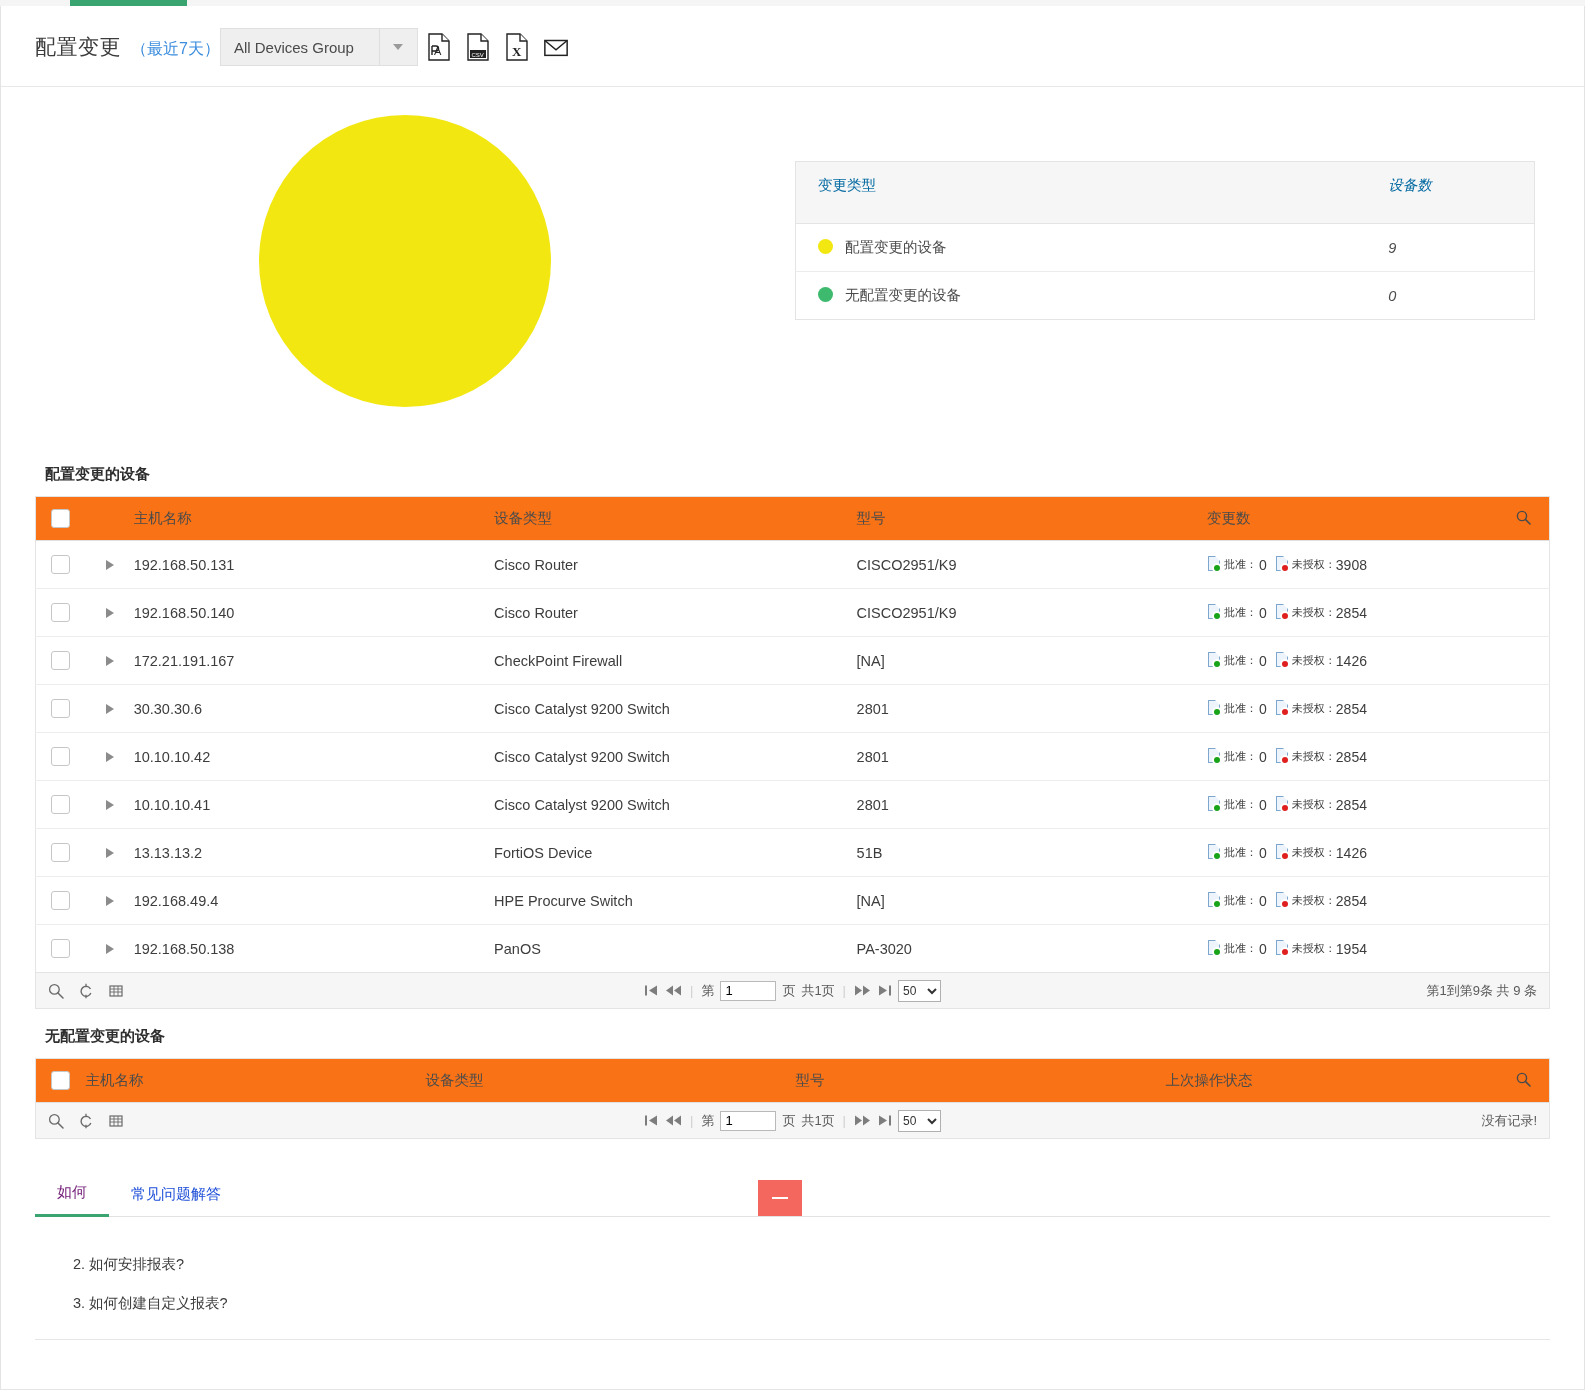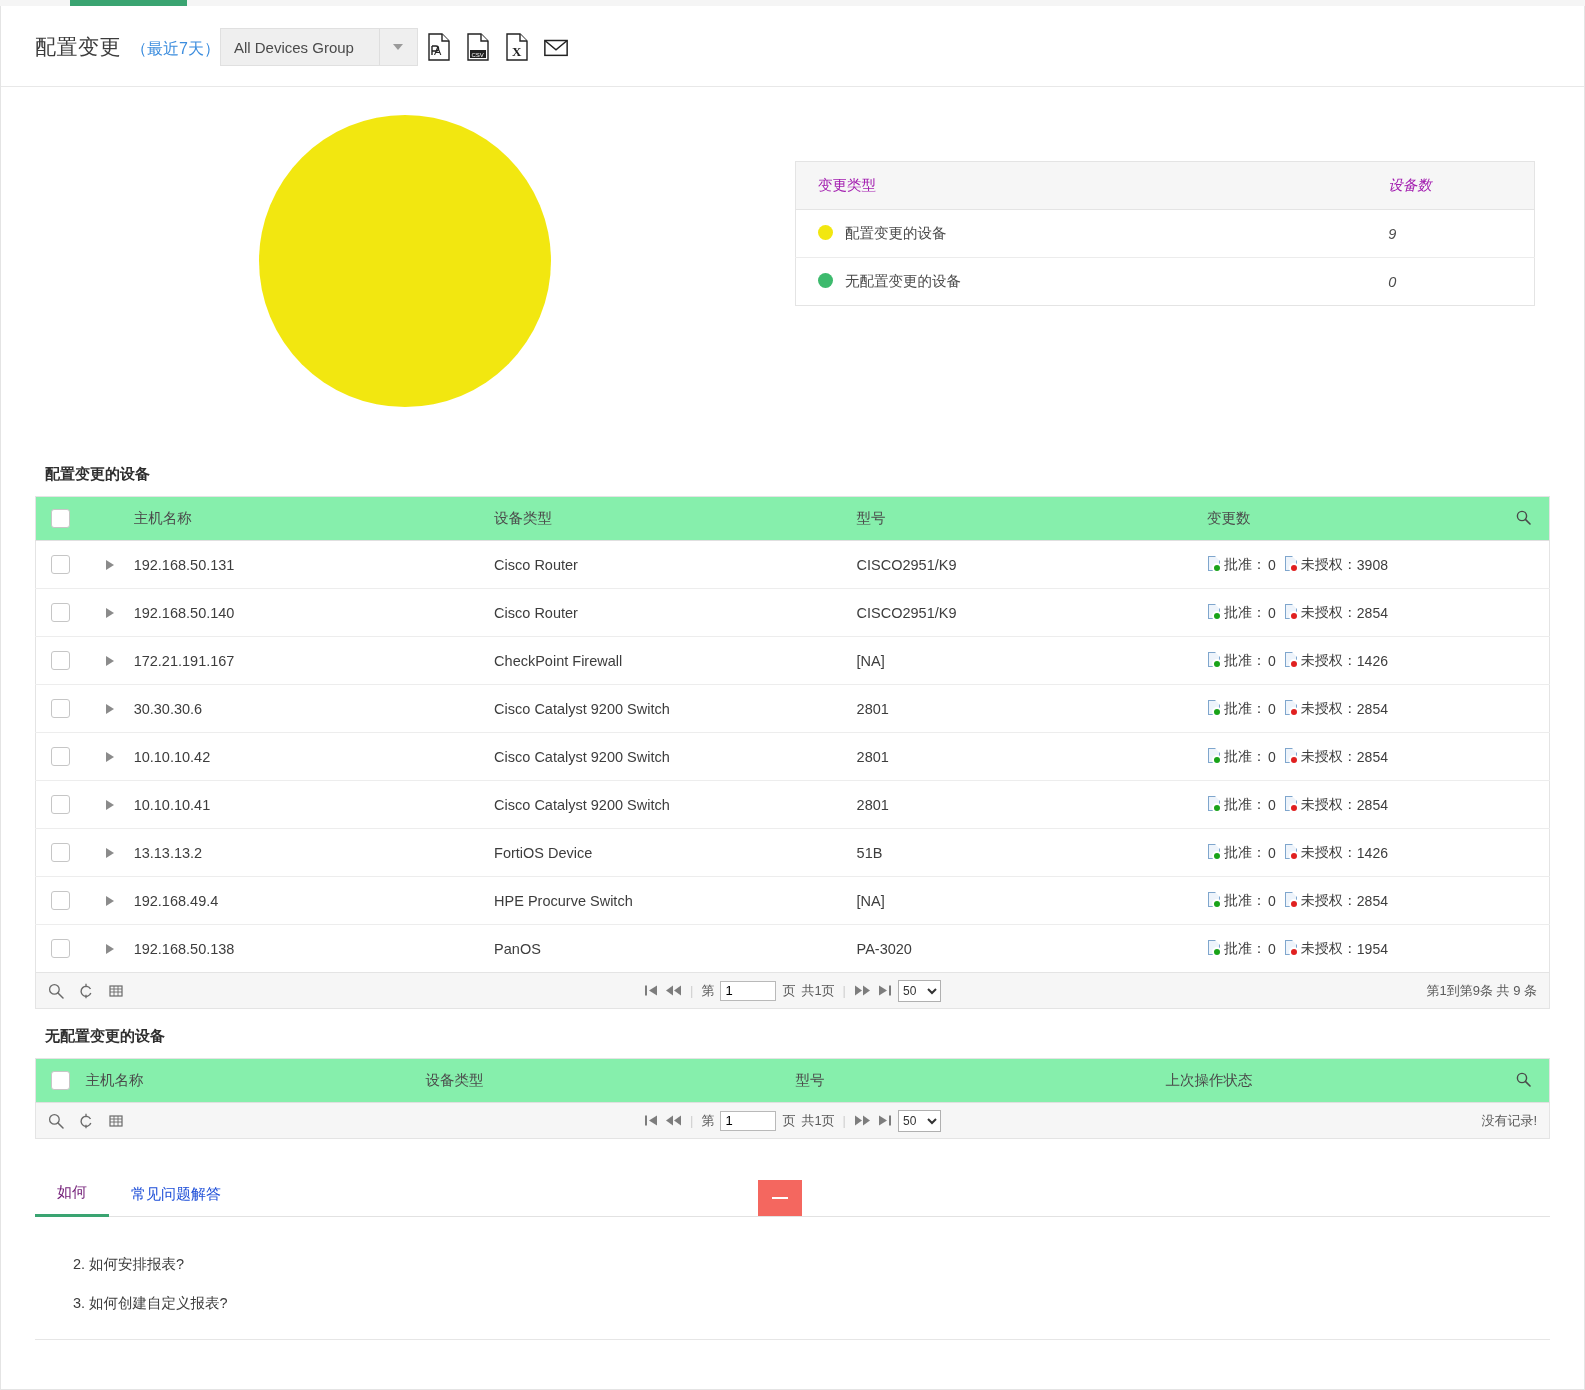--- a/index.html
+++ b/index.html
@@ -53,40 +53,40 @@
   .pie-area { width: 760px; height: 330px; position: relative; }
   .pie-circle {
     position: absolute; left: 224px; top: 8px;
     width: 292px; height: 292px; border-radius: 50%;
   }
   .legend-wrap { flex: 1; padding-top: 54px; padding-right: 0px; }
   .legend-table { width: 740px; border: 1px solid #e4e4e4; border-collapse: collapse;
                   background: #fff; }
   .legend-table th {
     background: #f6f6f6; text-align: left; font-weight: normal;
-    font-size: 14.5px; color: #a21caf; padding: 14px 0 14px 22px;
+    font-size: 14.5px; color: #0369a1; padding: 14px 0 28px 22px;
     border-bottom: 1px solid #e4e4e4;
   }
   .legend-table th.num-col, .legend-table td.num-col { padding-left: 388px; font-style: italic; }
   .legend-table td {
     font-size: 14.5px; color: #4b4b4b; padding: 14px 0 14px 22px;
     border-bottom: 1px solid #ececec;
   }
   .legend-table tr:last-child td { border-bottom: none; }
   .legend-swatch { display: inline-block; width: 15px; height: 15px; border-radius: 50%;
                    margin-right: 12px; vertical-align: -2px; }
 
   
   .table-block { padding: 0 34px; }
   .table-caption { font-size: 15px; font-weight: bold; color: #2f2f2f;
                    margin: 18px 0 12px 10px; }
   .dt { width: 100%; border-collapse: collapse; border: 1px solid #e4e4e4;
         background: #fff; table-layout: fixed; }
   .dt thead th {
-    background: #86efac; font-weight: normal; text-align: left;
+    background: #f97316; font-weight: normal; text-align: left;
     font-size: 14.5px; color: #4b4b4b; height: 44px;
     border-bottom: 1px solid #e0e0e0; padding: 0;
   }
   .dt tbody td {
     font-size: 14.5px; color: #3d3d3d; height: 48px;
     border-bottom: 1px solid #ededed; padding: 0; vertical-align: middle;
   }
   .dt tbody tr:last-child td { border-bottom: none; }
   .col-chk  { width: 50px; text-align: center !important; }
   .col-exp  { width: 48px; text-align: center !important; }
@@ -113,21 +113,21 @@
   .doc-ico .page:after {
     content: ""; position: absolute; right: -1px; top: -1px;
     border-left: 5px solid transparent; border-top: 5px solid #ffffff;
   }
   .doc-ico .gear {
     position: absolute; left: 5px; bottom: 0px; width: 10px; height: 10px;
     border-radius: 50%; border: 2px solid #fff;
   }
   .doc-ico .gear.green { background: #19a319; }
   .doc-ico .gear.red { background: #e02020; }
-  .chg-label { font-size: 14px; color: #3d3d3d; }
+  .chg-label { font-size: 11px; color: #3d3d3d; }
   .chg-num { font-size: 14px; color: #3d3d3d; margin: 0 8px 0 2px; }
   .chg-num2 { font-size: 14px; color: #3d3d3d; }
 
   
   .pager {
     display: flex; align-items: center; background: #f6f6f6;
     border: 1px solid #e4e4e4; border-top: none; height: 36px; padding: 0 12px;
     font-size: 13px; color: #5a5a5a; position: relative;
   }
   .pager-left { display: flex; align-items: center; gap: 14px; }

